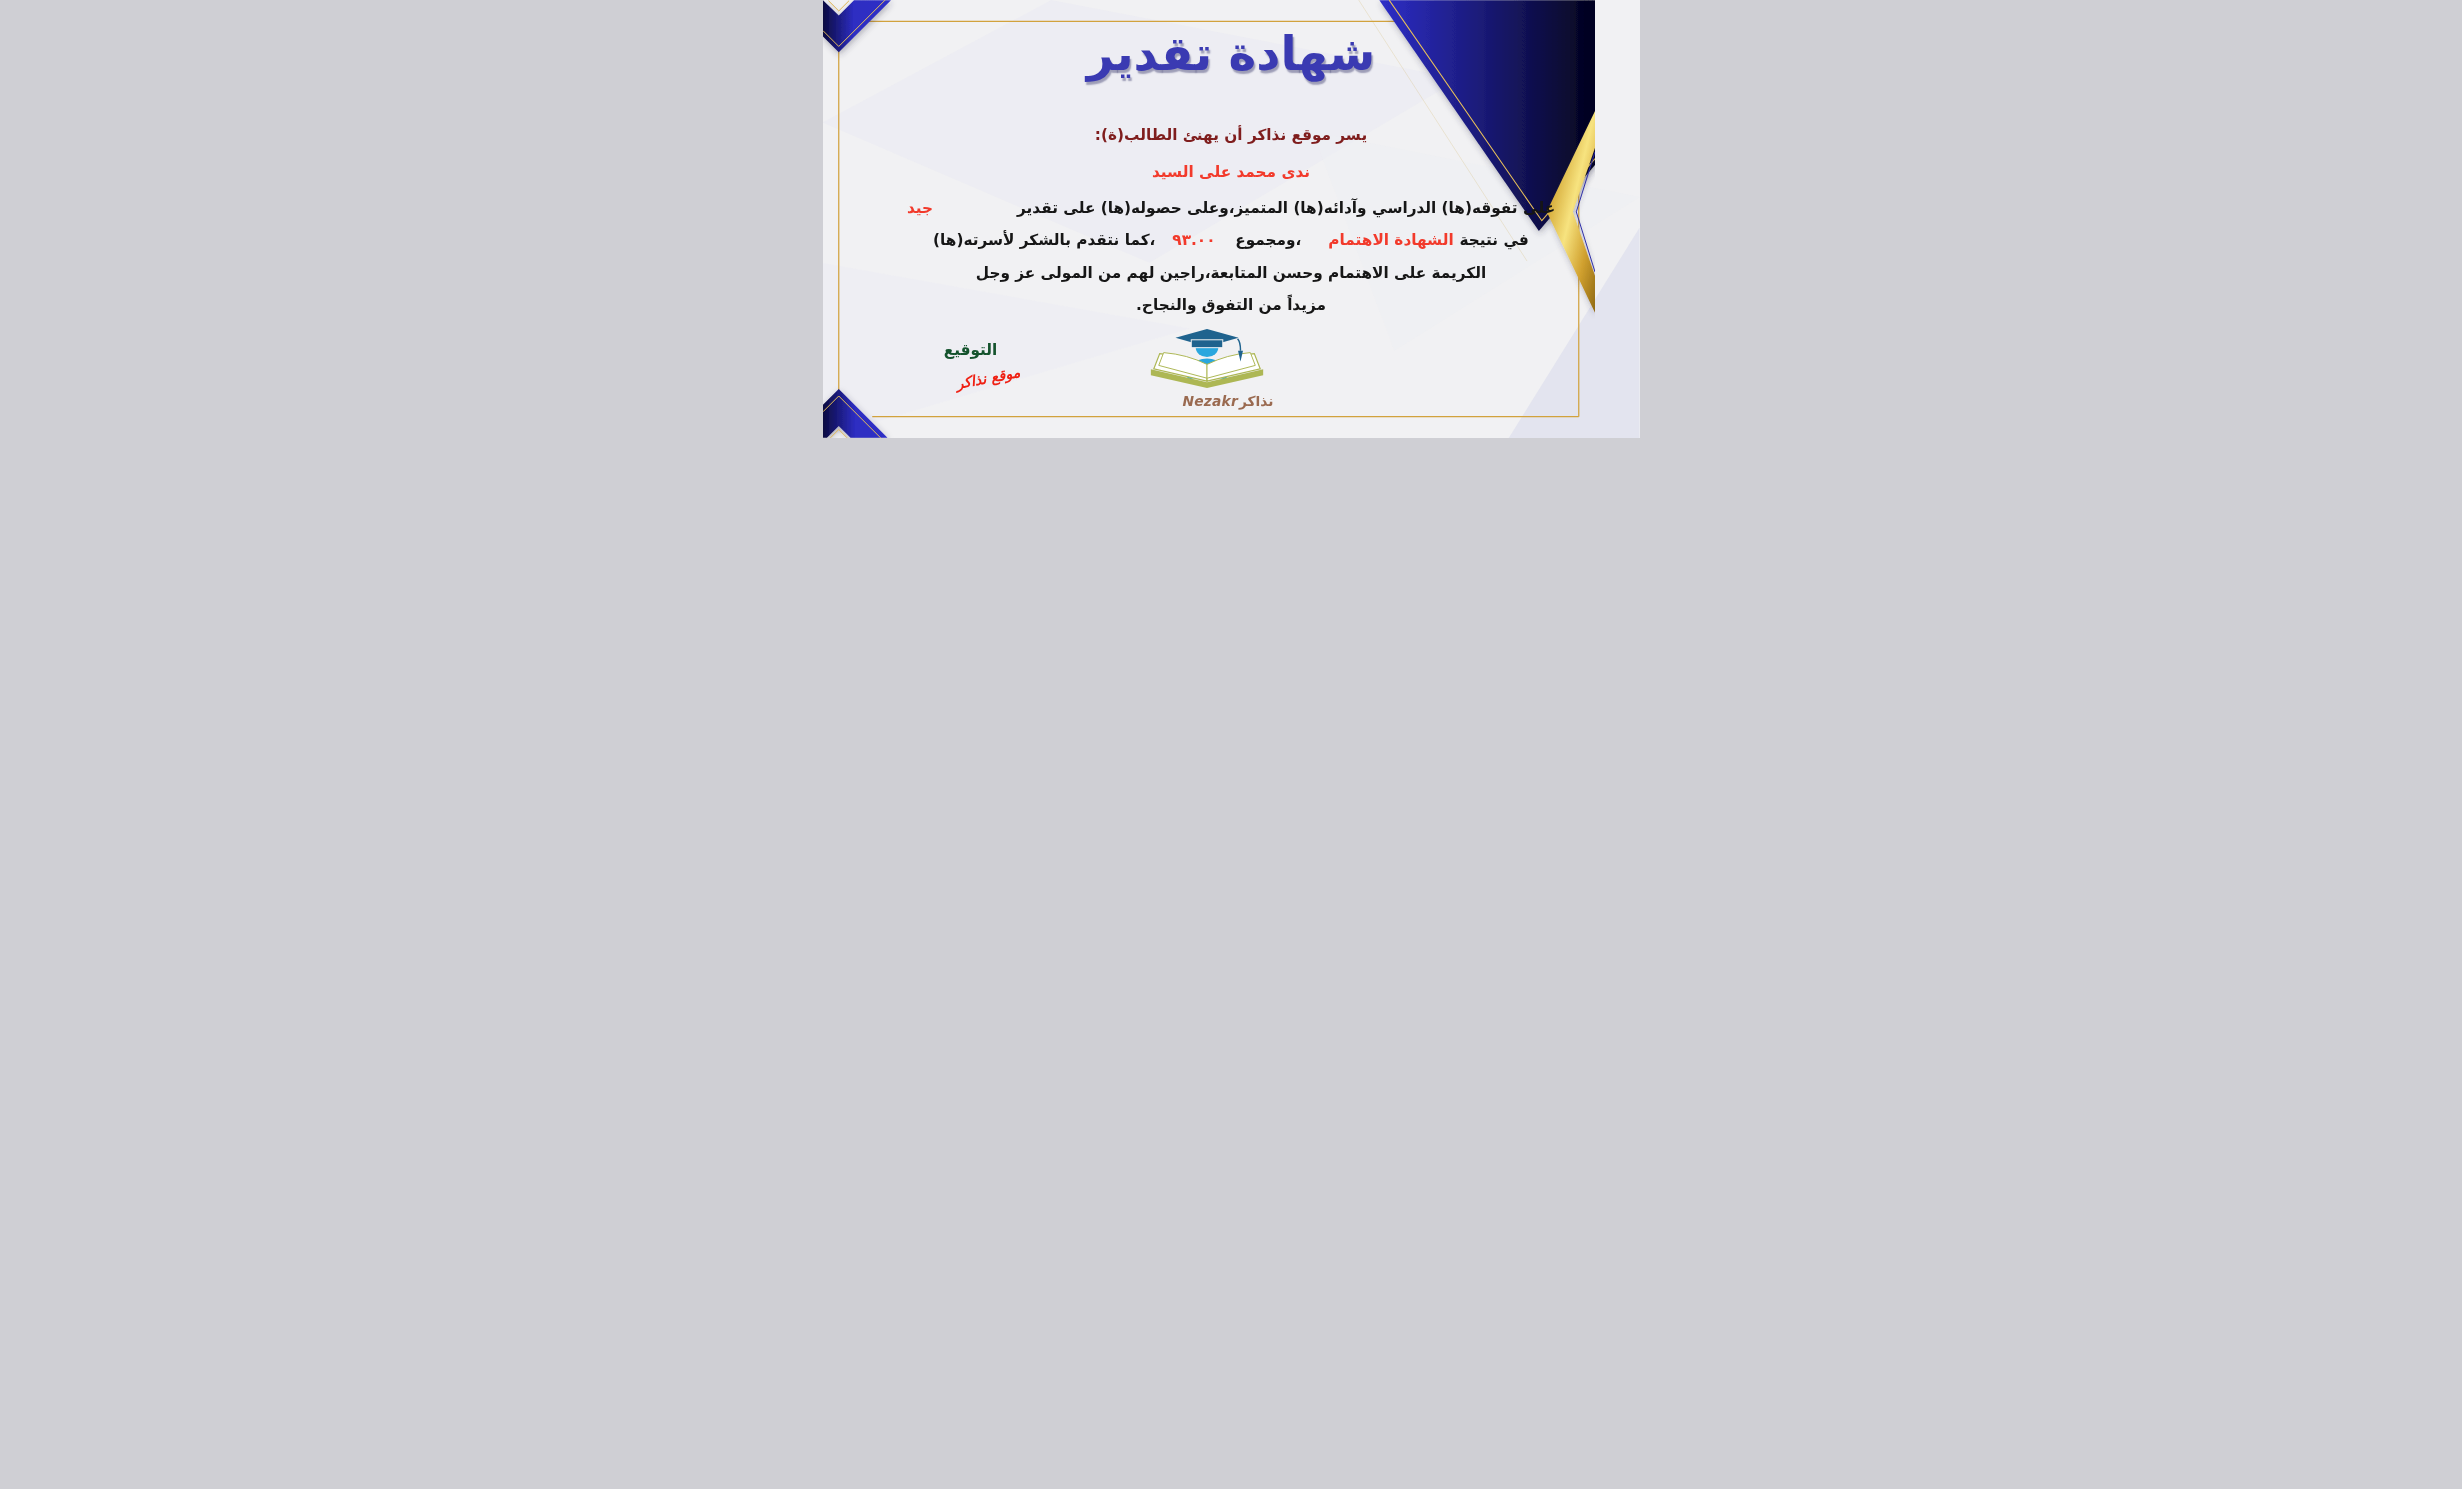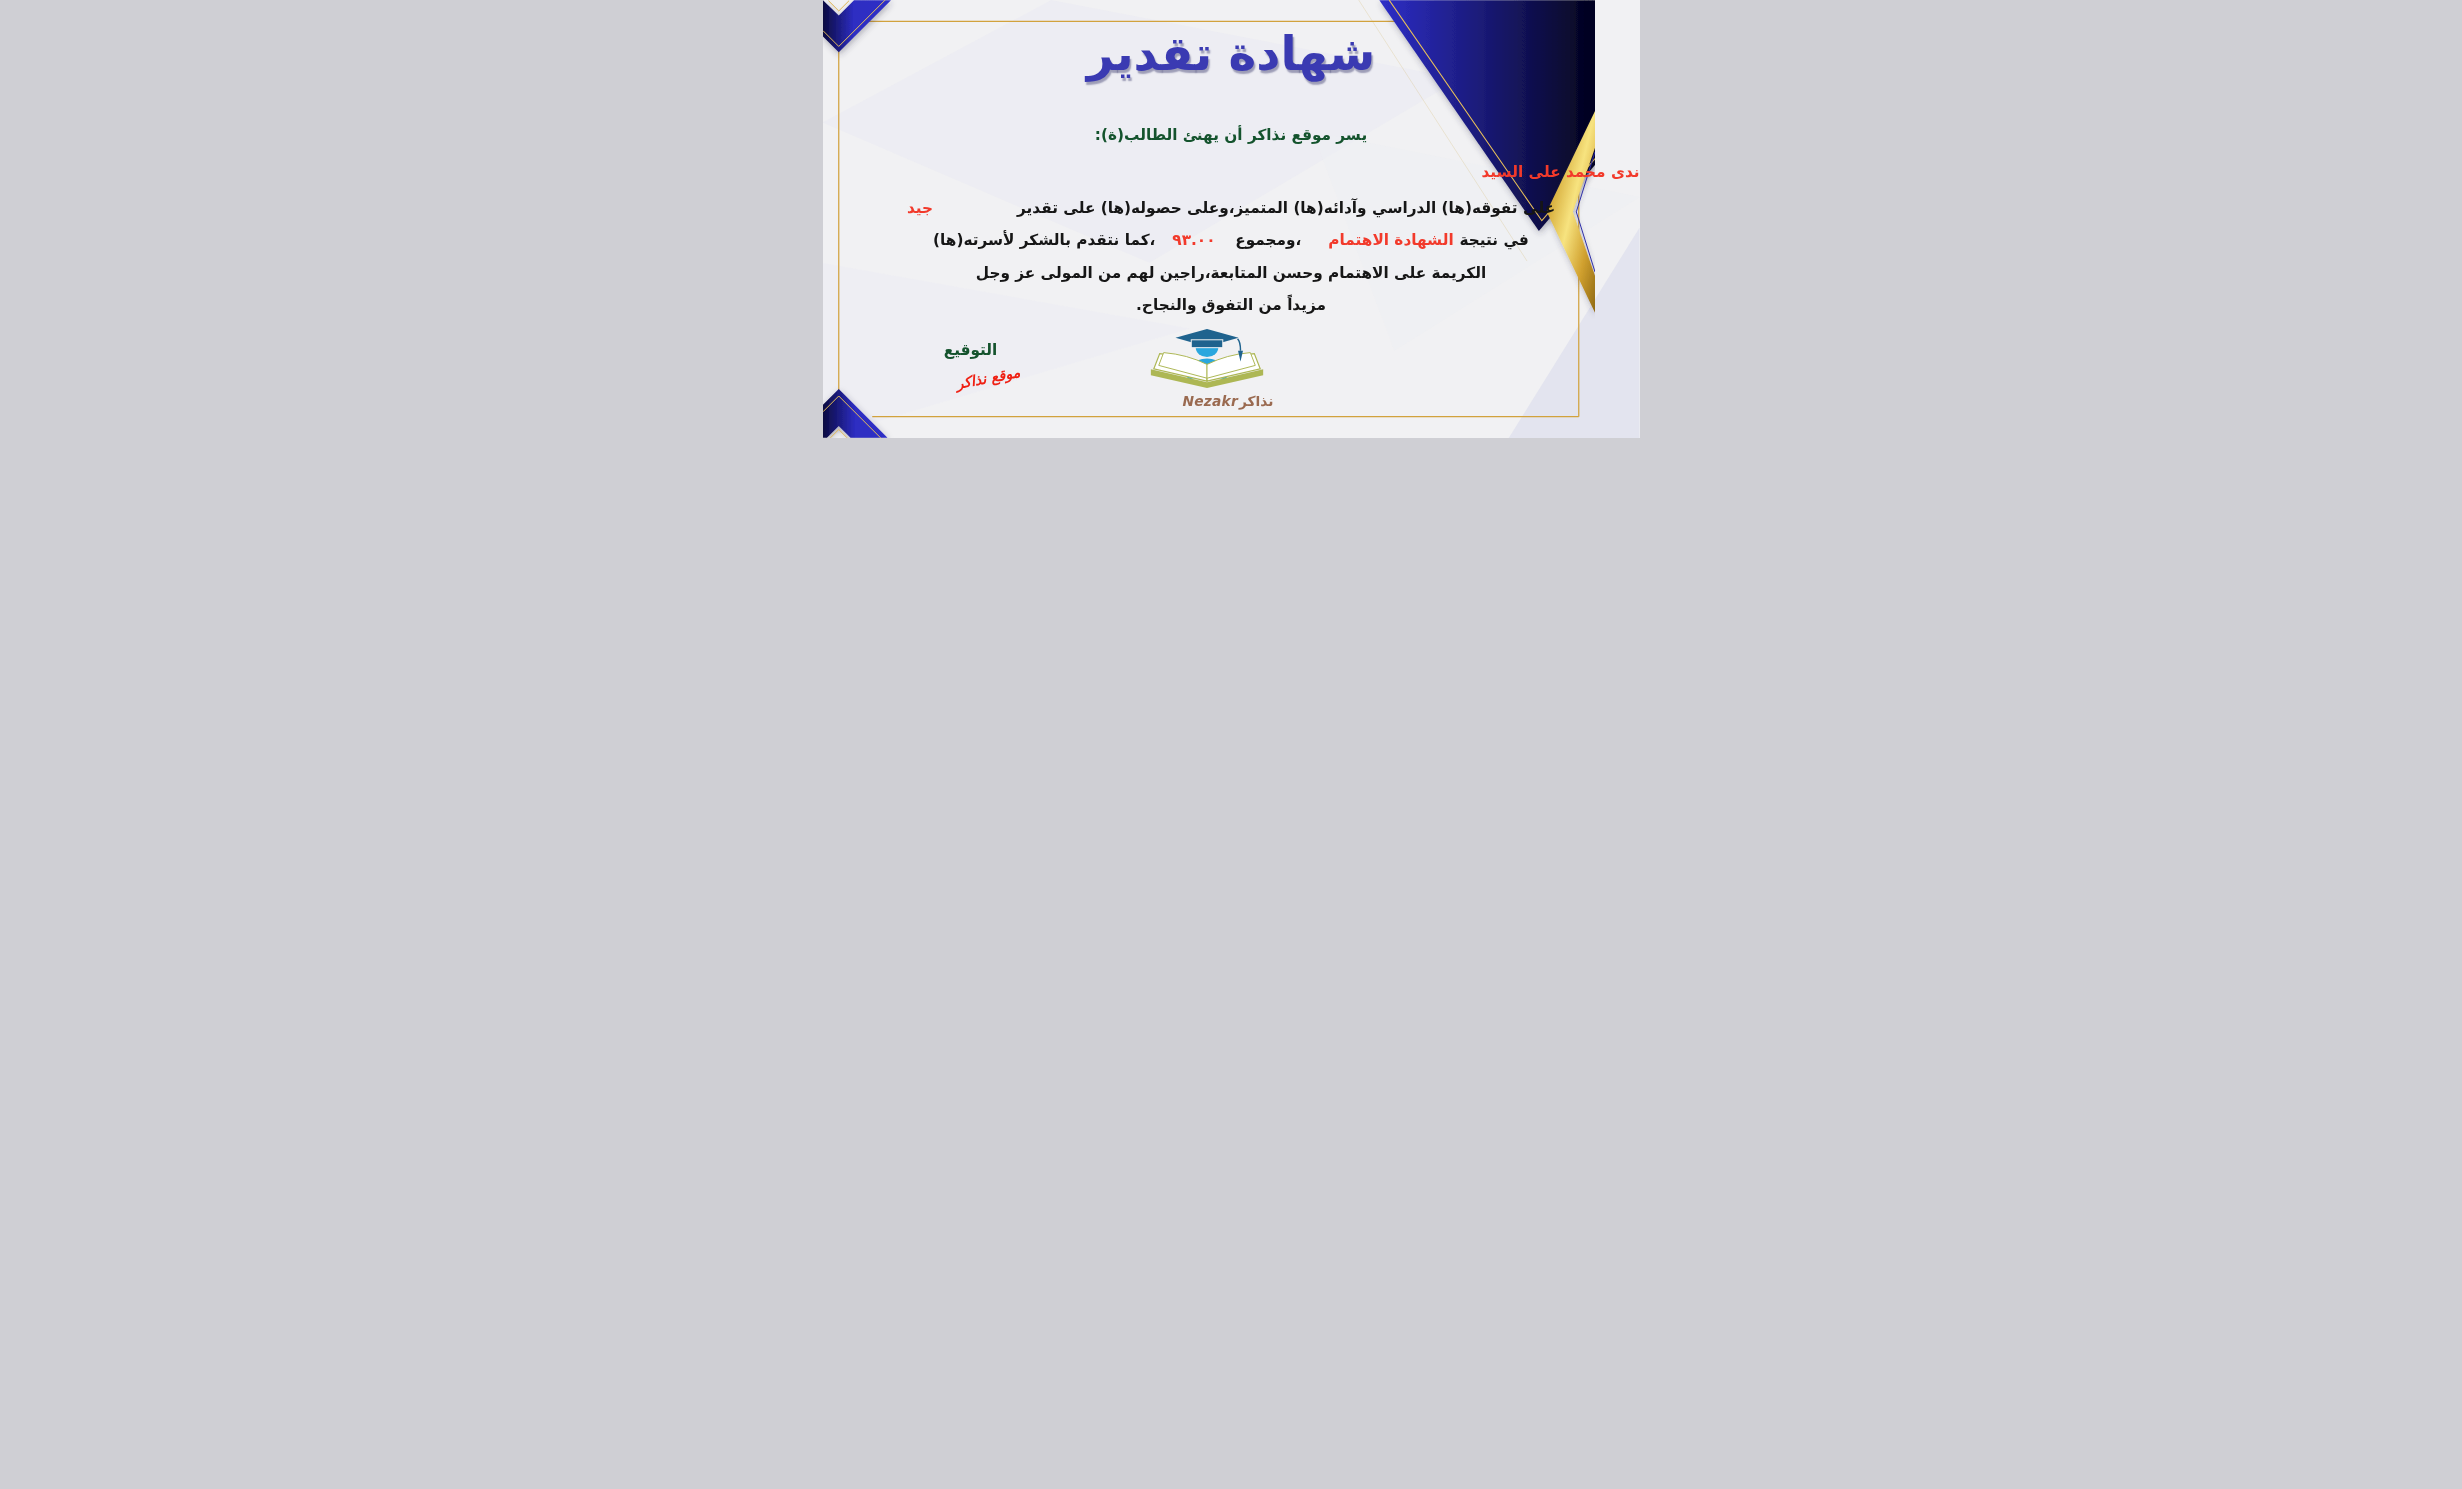--- a/index.html
+++ b/index.html
@@ -12,22 +12,22 @@
   .f2{background:#ecedf3;opacity:.6;clip-path:polygon(0 60%,45% 75%,0 100%);}
   .f3{background:#e2e3ee;opacity:.95;clip-path:polygon(100% 52%,100% 100%,84% 100%);}
   .f4{background:#eeeff4;opacity:.5;clip-path:polygon(60% 30%,100% 45%,70% 80%);}
 
   svg.decor{position:absolute;left:0;top:0;width:772px;height:438px;}
 
   .title{position:absolute;left:0;right:0;top:25.6px;margin:0;text-align:center;direction:rtl;
          font-size:47px;font-weight:bold;color:#3a3ab2;line-height:1.2;
          text-shadow:1.5px 2.5px 1.5px rgba(26,26,84,.38);}
   .intro{position:absolute;left:0;right:0;top:126px;text-align:center;direction:rtl;
-         font-size:15.3px;font-weight:bold;color:#14532d;}
-  .student{position:absolute;left:0;right:0;top:163px;text-align:right;direction:rtl;
+         font-size:15.3px;font-weight:bold;color:#7f1d1d;}
+  .student{position:absolute;left:0;right:0;top:163px;text-align:center;direction:rtl;
          font-size:15.3px;font-weight:bold;color:#f23a2b;}
 
   .pline{position:absolute;left:29.5px;right:29.5px;direction:rtl;display:flex;flex-direction:row;
          justify-content:center;align-items:baseline;font-size:15.3px;font-weight:bold;color:#161616;}
   .lineA{top:199px;} .lineB{top:231px;} .lineC{top:264px;} .lineD{top:296px;align-items:center;}
   .red{color:#f23a2b;}
   .gap-xl{margin-left:84px;} .gap-xs{margin-left:5.9px;} .gap-m{margin-left:27px;}
   .gap-s{margin-left:19.7px;} .gap-s2{margin-left:17px;}
 
   .sig-label{position:absolute;left:111px;top:341px;width:74px;text-align:center;direction:rtl;

